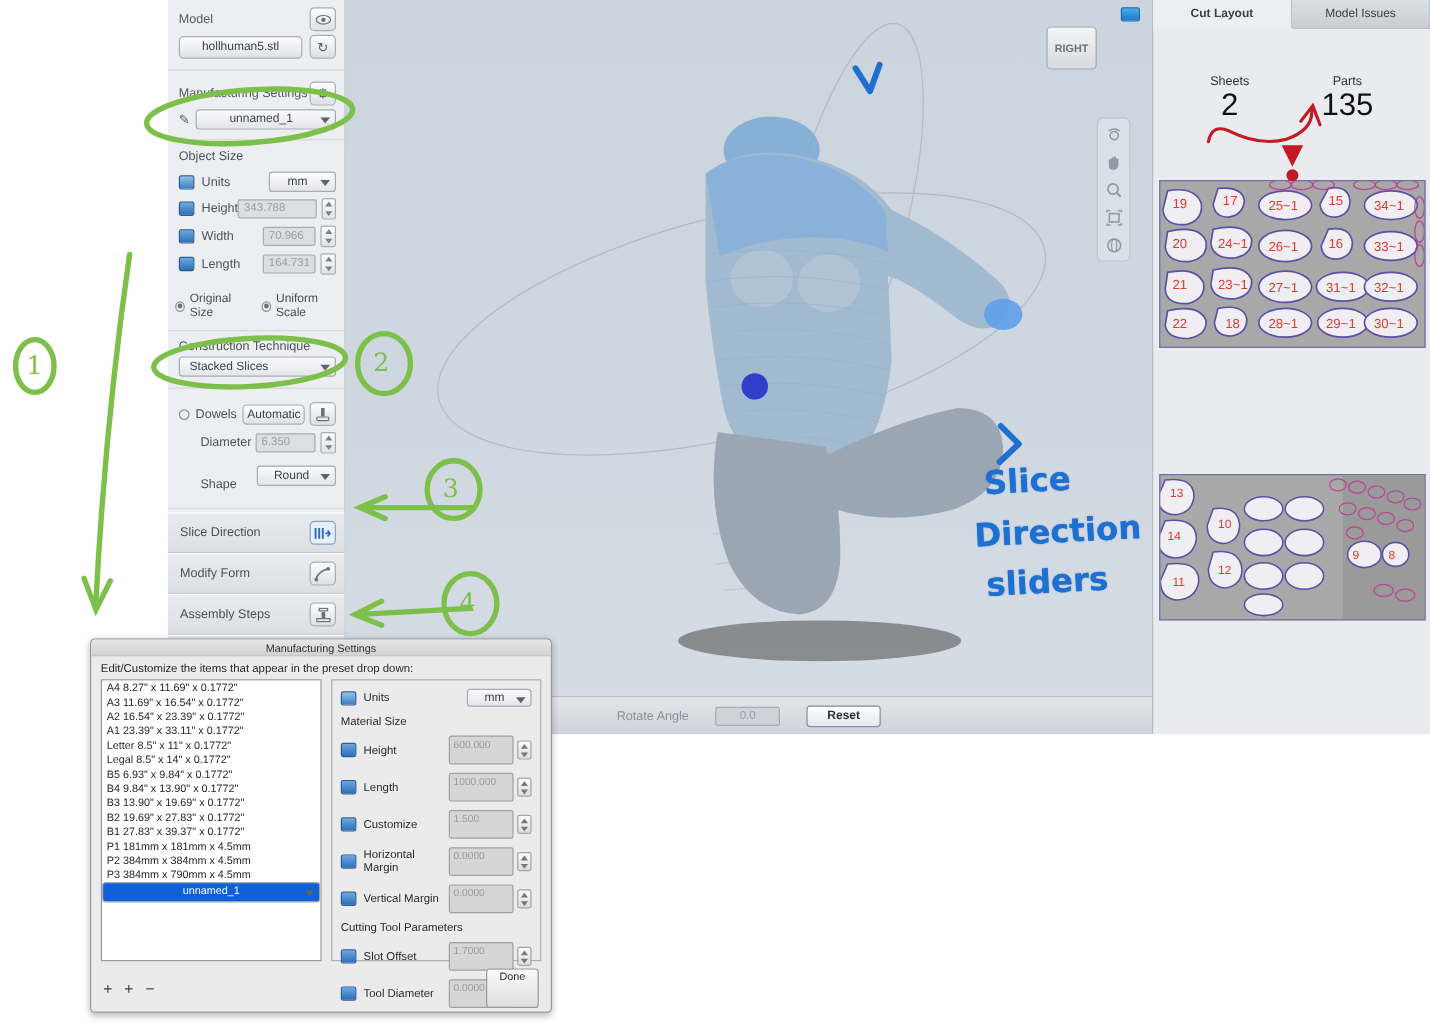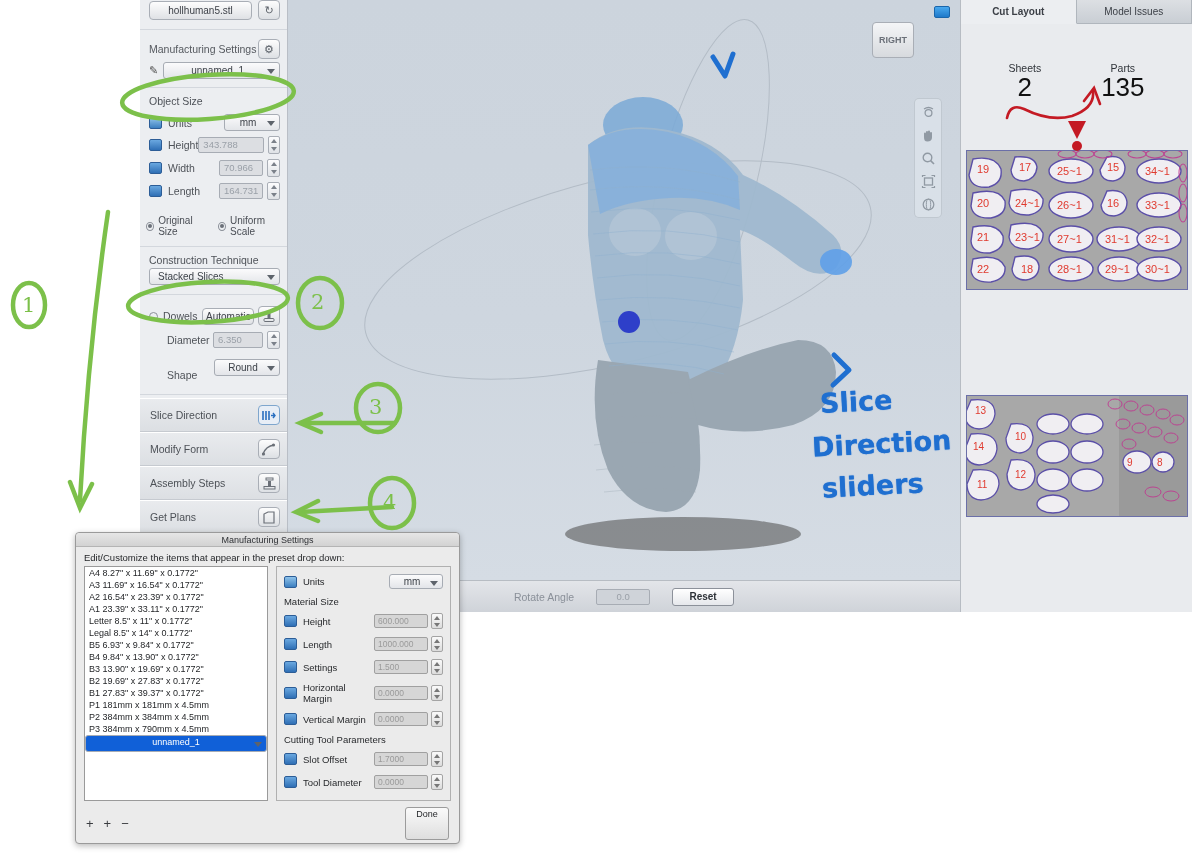--- a/index.html
+++ b/index.html
@@ -175,21 +175,21 @@
   .listbox {
     width:185px; height:235px; background:#fff; border:1px solid #9a9a9a;
     overflow:hidden;
   }
   .li { padding:1px 4px; font-size:9px; color:#1e2023; white-space:nowrap; }
   .li.sel { background:#1060d8; color:#fff; }
   .rbox { width:176px; height:235px; background:#ebebeb; border:1px solid #b0b0b0; padding:7px 7px 0 7px; }
   .rrow { display:flex; align-items:center; margin-bottom:7px; }
   .rlbl { font-size:9.5px; color:#27292c; }
   .rnum {
-    width:54px;height:14px;border:1px solid #a0a0a0;border-radius:2px;
+    width:54px;height:24px;border:1px solid #a0a0a0;border-radius:2px;
     background:#d6d6d6; color:#9a9a9a; font-size:8.5px; padding:1px 3px 0 3px; overflow:hidden;
   }
   .rspin { width:12px;height:16px;margin-left:3px;border:1px solid #a4a4a4;border-radius:2px;
            background:linear-gradient(#fafafa,#dcdcdc);
            display:flex;flex-direction:column;align-items:center;justify-content:space-around; }
   .rhead { font-size:9.5px; color:#27292c; margin:2px 0 6px 0; }
   .dlg-foot { display:flex; align-items:center; justify-content:space-between; padding:6px 10px 0 10px; }
   .plusbtns { display:flex; gap:10px; font-size:13px; color:#3a3c40; }
   .done-btn {
     width:44px;height:33px;border:1px solid #9b9b9b;border-radius:3px;
@@ -211,20 +211,29 @@
 </style>
 </head>
 <body>
 
 <div id="root">
 
   <div class="gutter"></div>
 
   <div class="panel">
 
+    <div class="sec-head">
+      <span class="sec-title">Model</span>
+      <span class="sq-btn">
+        <svg width="13" height="9" viewBox="0 0 13 9">
+            <ellipse cx="6.5" cy="4.5" rx="6" ry="3.6" fill="none" stroke="#6b7078" stroke-width="1"></ellipse>
+            <circle cx="6.5" cy="4.5" r="1.8" fill="#6b7078"></circle>
+          </svg>
+      </span>
+    </div>
     <div style="display:flex;align-items:center;padding:0 7px 6px 9px;gap:6px;">
       <span class="btn-wide" style="margin:0;flex:1;">hollhuman5.stl</span>
       <span class="sq-btn">↻</span>
     </div>
     <div class="divider"></div>
 
     <div class="sec-head">
       <span class="sec-title">Manufacturing Settings</span>
       <span class="sq-btn">⚙</span>
     </div>
@@ -608,21 +617,21 @@
           <span class="icon-sq"></span>
           <span class="rlbl" style="flex:1;">Length</span>
           <span class="rnum">1000.000</span>
           <span class="rspin">
               <i class="up" style="border-left:3px solid transparent;border-right:3px solid transparent;border-bottom:4px solid #777;"></i>
               <i class="dn" style="border-left:3px solid transparent;border-right:3px solid transparent;border-top:4px solid #777;"></i>
             </span>
         </div>
         <div class="rrow">
           <span class="icon-sq"></span>
-          <span class="rlbl" style="flex:1;">Settings</span>
+          <span class="rlbl" style="flex:1;">Customize</span>
           <span class="rnum">1.500</span>
           <span class="rspin">
               <i class="up" style="border-left:3px solid transparent;border-right:3px solid transparent;border-bottom:4px solid #777;"></i>
               <i class="dn" style="border-left:3px solid transparent;border-right:3px solid transparent;border-top:4px solid #777;"></i>
             </span>
         </div>
         <div class="rrow">
           <span class="icon-sq"></span>
           <span class="rlbl" style="flex:1;">Horizontal Margin</span>
           <span class="rnum">0.0000</span>

